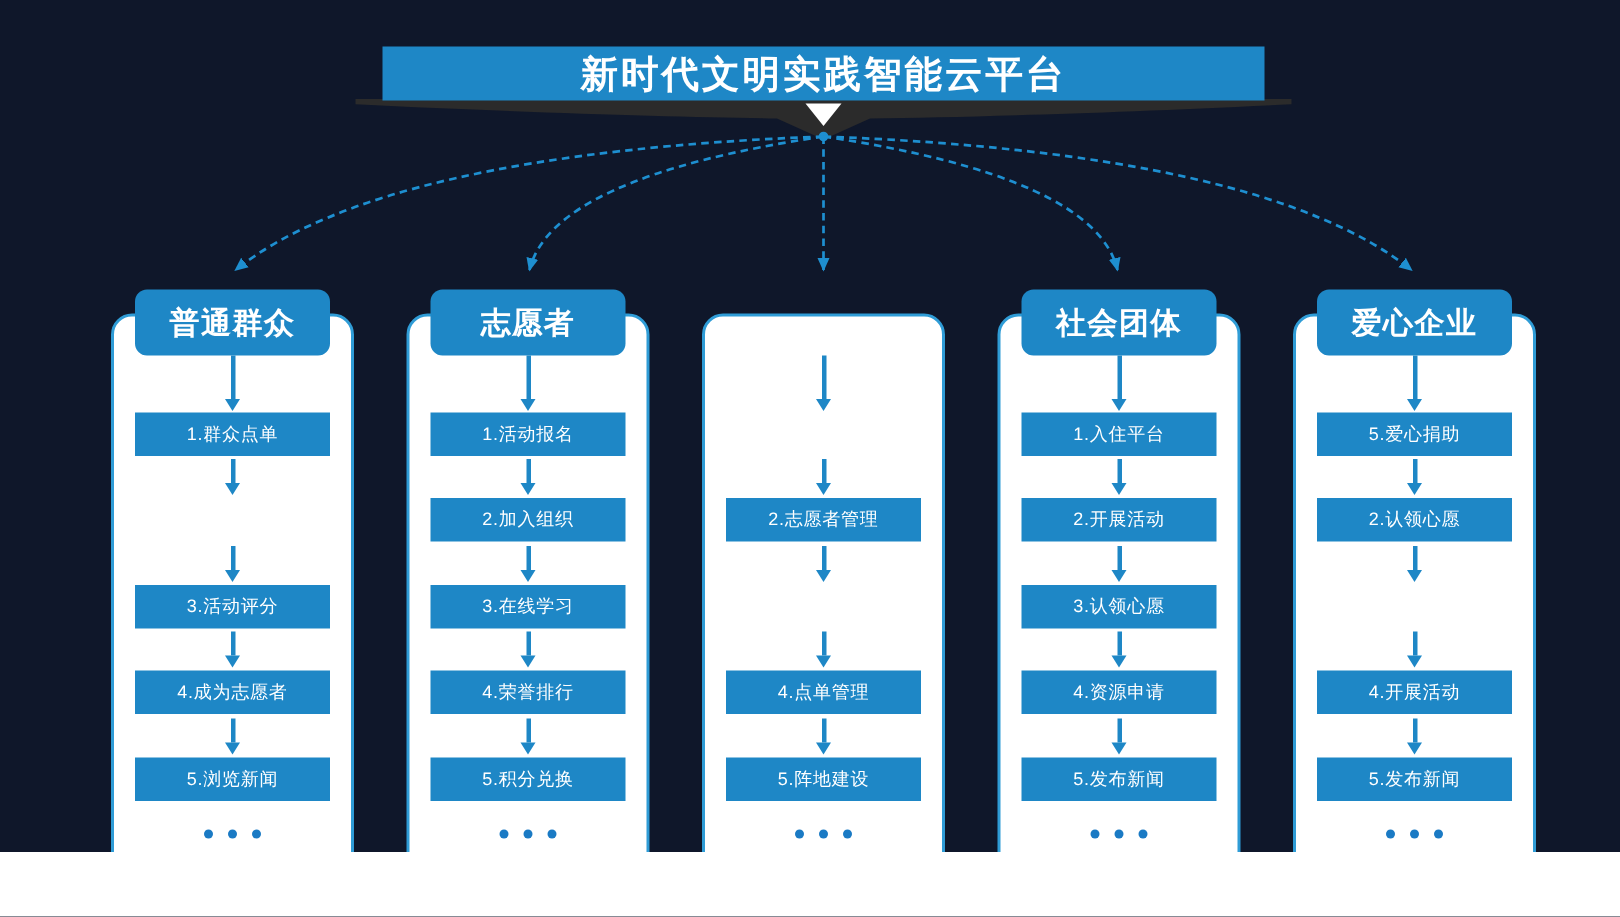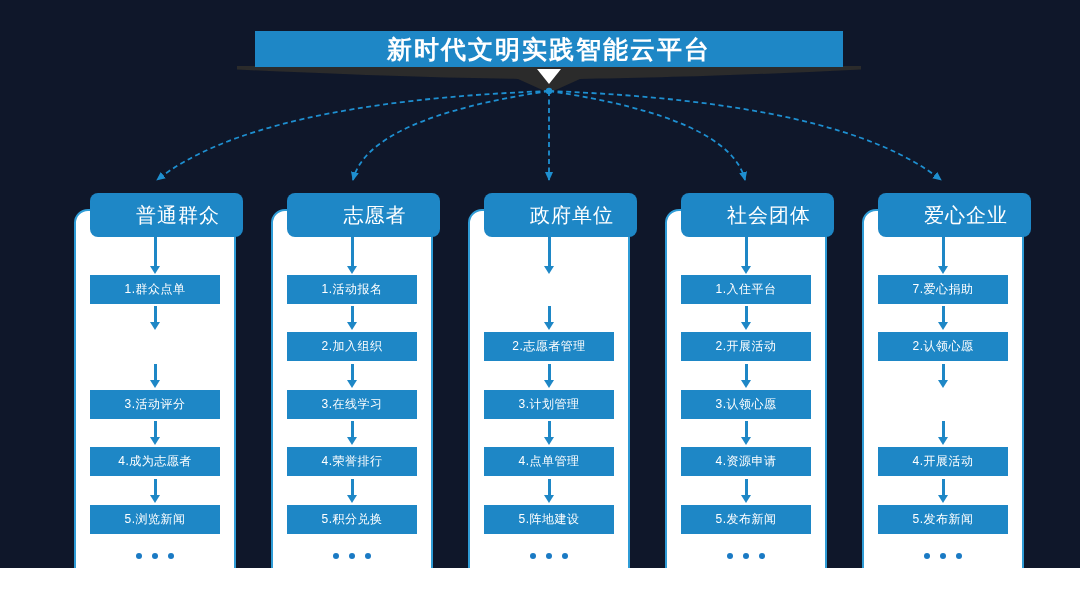--- a/index.html
+++ b/index.html
@@ -19,21 +19,21 @@
   
   .column{position:absolute;top:188px;width:164px;height:415px;}
   .col-outline{
     position:absolute;left:1px;top:21px;width:162px;height:386px;
     border:2px solid #2f9cd6;border-radius:14px;box-sizing:border-box;z-index:1;background:#ffffff;
   }
   .col-header{
     position:absolute;left:17px;top:5px;width:130px;height:44px;
     background:#1e87c6;border-radius:8px;color:#ffffff;
     display:flex;align-items:center;justify-content:center;
-    font-size:20px;font-weight:400;letter-spacing:1px;z-index:2;padding-left:23px;
+    font-size:20px;font-weight:700;letter-spacing:1px;z-index:2;
   }
   .step{
     position:absolute;left:17px;width:130px;height:29px;background:#1e87c6;color:#ffffff;
     display:flex;align-items:center;justify-content:center;font-size:12px;z-index:2;letter-spacing:0.5px;
   }
   .s0{top:87px}.s1{top:144px}.s2{top:202px}.s3{top:259px}.s4{top:317px}
 
   
   .varrow{position:absolute;left:0;width:164px;display:flex;flex-direction:column;align-items:center;z-index:2;}
   .varrow .shaft{width:3px;background:#1e87c6;flex:1;}
@@ -138,35 +138,33 @@
     <div class="step s4">5.积分兑换</div>
     <div class="dots">
         <i></i>
         <i></i>
         <i></i>
       </div>
   </div>
 
   <div class="column" style="left:467px">
     <div class="col-outline"></div>
-    <div class="col-header">政府单位</div>
     <div class="varrow long">
         <i class="shaft"></i>
         <i class="head"></i>
       </div>
     <div class="varrow a0">
         <i class="shaft"></i>
         <i class="head"></i>
       </div>
     <div class="step s1">2.志愿者管理</div>
     <div class="varrow a1">
         <i class="shaft"></i>
         <i class="head"></i>
       </div>
-    <div class="step s2">3.计划管理</div>
     <div class="varrow a2">
         <i class="shaft"></i>
         <i class="head"></i>
       </div>
     <div class="step s3">4.点单管理</div>
     <div class="varrow a3">
         <i class="shaft"></i>
         <i class="head"></i>
       </div>
     <div class="step s4">5.阵地建设</div>
@@ -212,21 +210,21 @@
       </div>
   </div>
 
   <div class="column" style="left:861px">
     <div class="col-outline"></div>
     <div class="col-header">爱心企业</div>
     <div class="varrow long">
         <i class="shaft"></i>
         <i class="head"></i>
       </div>
-    <div class="step s0">7.爱心捐助</div>
+    <div class="step s0">5.爱心捐助</div>
     <div class="varrow a0">
         <i class="shaft"></i>
         <i class="head"></i>
       </div>
     <div class="step s1">2.认领心愿</div>
     <div class="varrow a1">
         <i class="shaft"></i>
         <i class="head"></i>
       </div>
     <div class="varrow a2">

